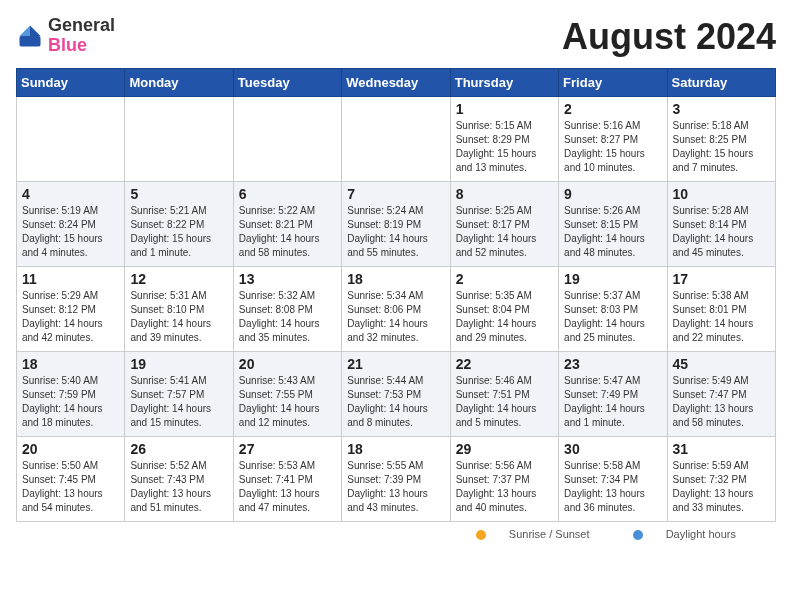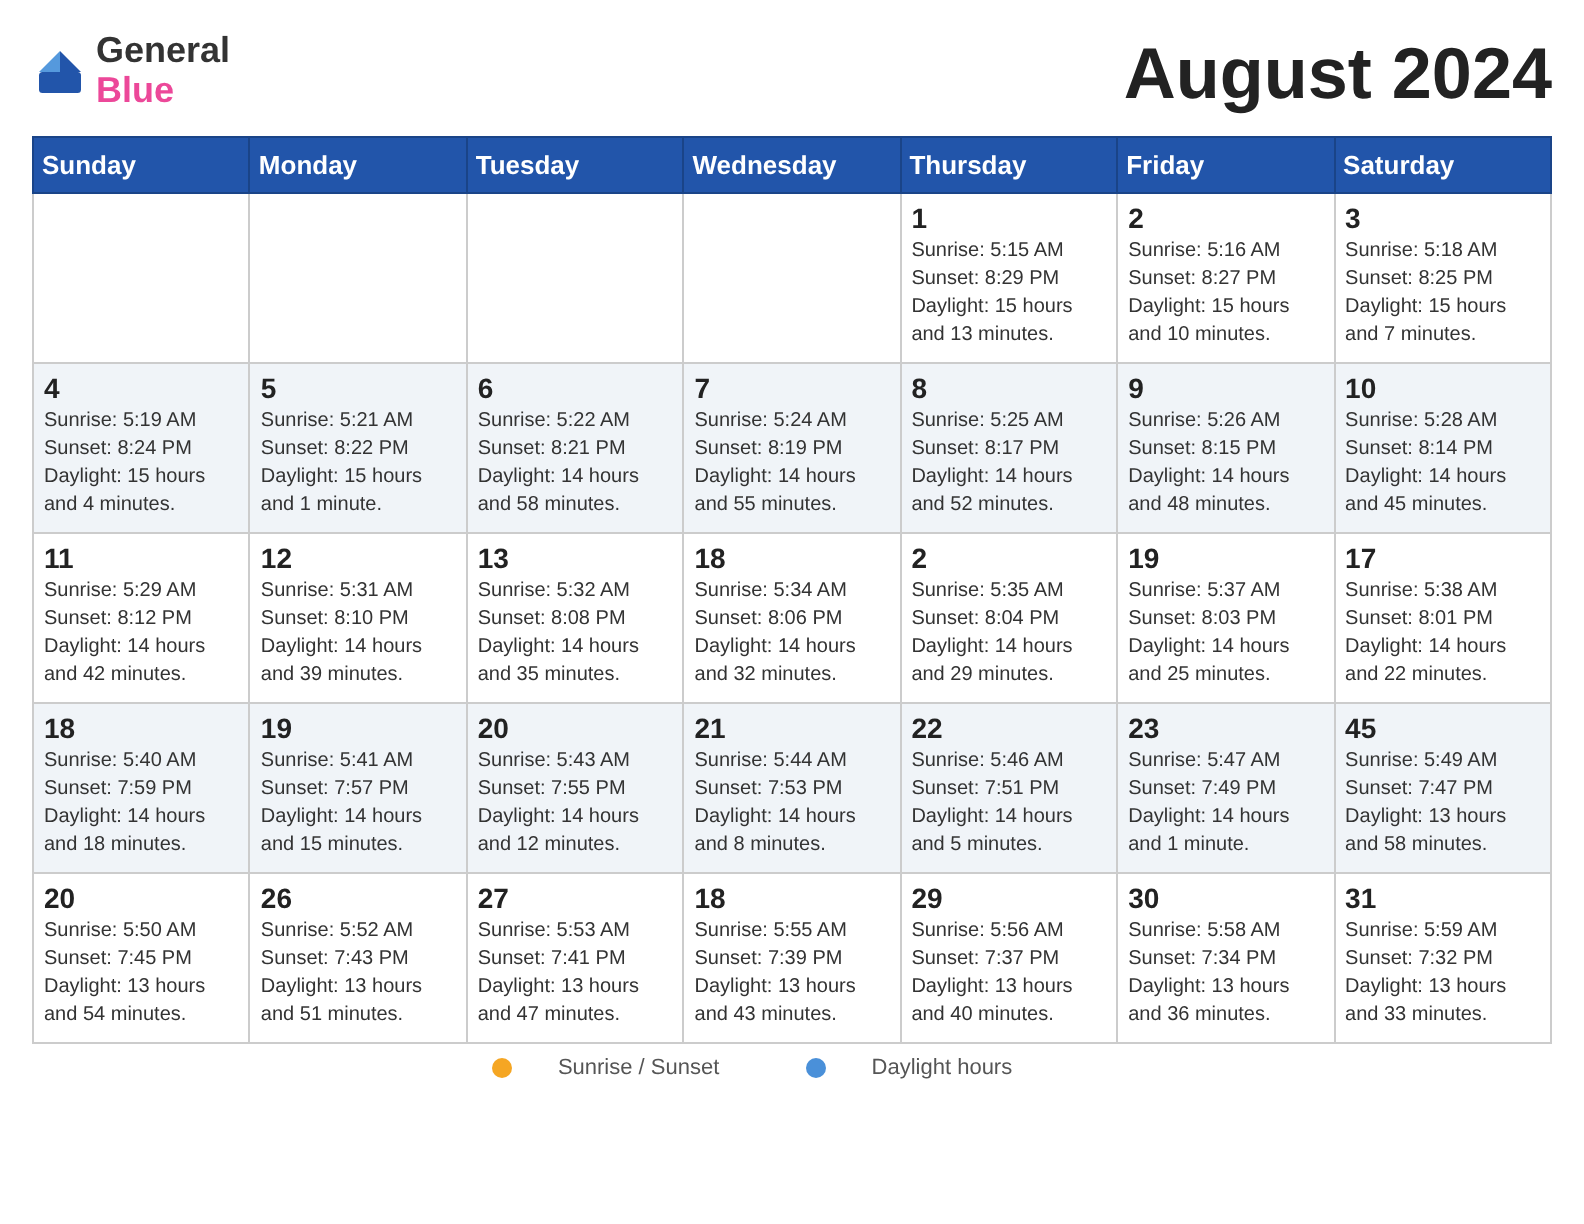--- a/index.html
+++ b/index.html
@@ -94,21 +94,21 @@
       background: #fff;
     }
     
     .week-row td {
       height: 85px;
     }
     .footer-note {
       margin-top: 6px;
       font-size: 11px;
       color: #555;
-      text-align: center;
+      text-align: right;
     }
     .footer-note span {
       margin-right: 20px;
     }
     .sunrise-dot {
       display: inline-block;
       width: 10px; height: 10px;
       background: #f5a623;
       border-radius: 50%;
       margin-right: 3px;

